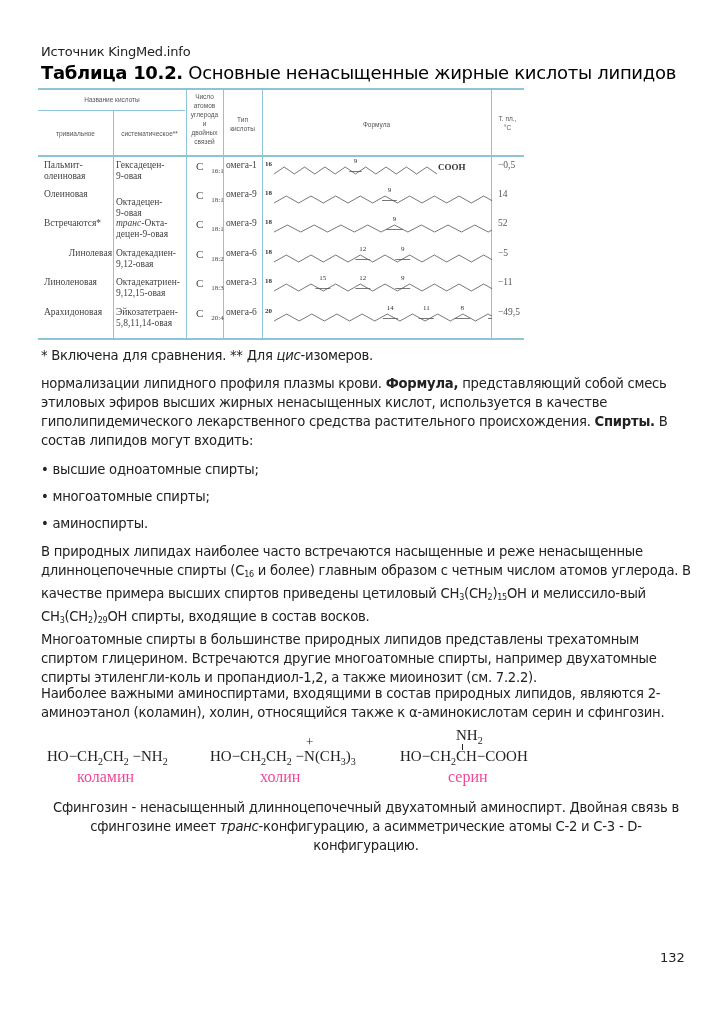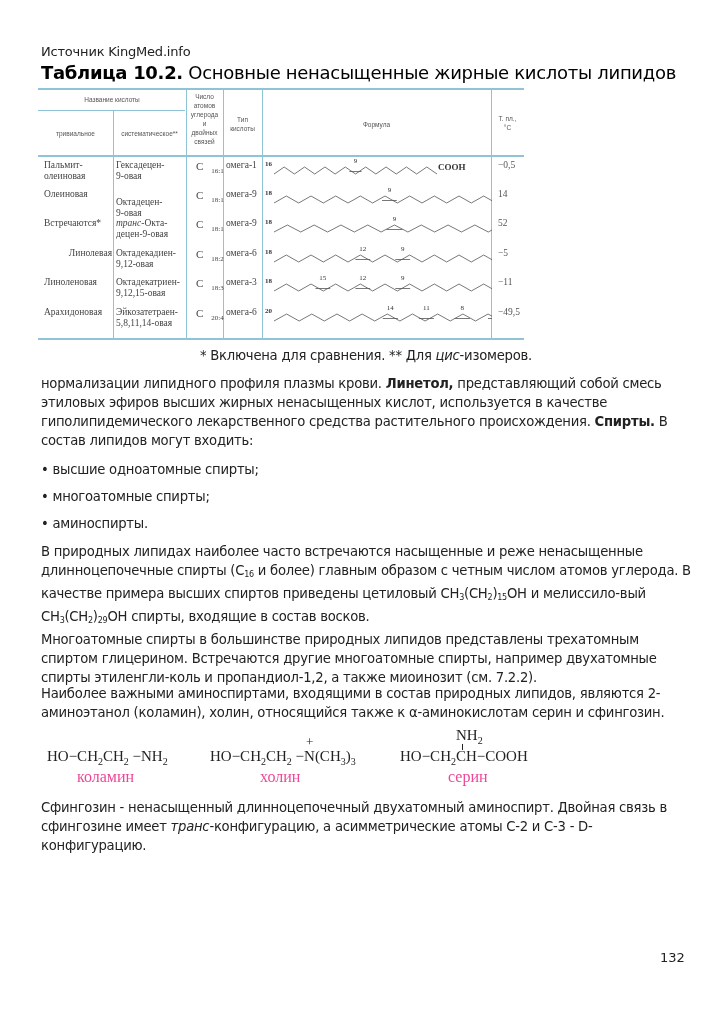--- a/index.html
+++ b/index.html
@@ -194,23 +194,23 @@
           <text x="198.36" y="9" font-size="7" font-family="Liberation Serif, serif" fill="#333" text-anchor="middle">8</text>
           <line x1="224.04545454545456" x2="239.15454545454548" y1="17.5" y2="17.5" stroke="#555" stroke-width="0.8"></line>
           <text x="231.60000000000002" y="9" font-size="7" font-family="Liberation Serif, serif" fill="#333" text-anchor="middle">5</text>
           <text x="288" y="16" font-size="9" font-family="Liberation Serif, serif" font-weight="bold" fill="#333">COOH</text>
         </svg>
         <div class="tm" style="left:460px; top:219px;">−49,5</div>
       </div>
     </div>
 </div>
 
-<div class="abs body-text" style="top:346px;text-align:center;"><span>* Включена для сравнения. ** Для </span><i>цис</i><span>-изомеров.</span></div>
-
-<div class="abs body-text" style="top:374px;"><span>нормализации липидного профиля плазмы крови. </span><b>Линетол,</b><span> представляющий собой смесь этиловых эфиров высших жирных ненасыщенных кислот, используется в качестве гиполипидемического лекарственного средства растительного происхождения. </span><b>Спирты.</b><span> В состав липидов могут входить:</span></div>
+<div class="abs body-text" style="top:346px;"><span>* Включена для сравнения. ** Для </span><i>цис</i><span>-изомеров.</span></div>
+
+<div class="abs body-text" style="top:374px;"><span>нормализации липидного профиля плазмы крови. </span><b>Формула,</b><span> представляющий собой смесь этиловых эфиров высших жирных ненасыщенных кислот, используется в качестве гиполипидемического лекарственного средства растительного происхождения. </span><b>Спирты.</b><span> В состав липидов могут входить:</span></div>
 
 <div class="abs body-text" style="top:460px;">• высшие одноатомные спирты;</div>
 <div class="abs body-text" style="top:487px;">• многоатомные спирты;</div>
 <div class="abs body-text" style="top:514px;">• аминоспирты.</div>
 
 <div class="abs body-text" style="top:542px;"><span>В природных липидах наиболее часто встречаются насыщенные и реже ненасыщенные длинноцепочечные спирты (C</span><span class="sub">16</span><span> и более) главным образом с четным числом атомов углерода. В качестве примера высших спиртов приведены цетиловый CH</span><span class="sub">3</span><span>(CH</span><span class="sub">2</span><span>)</span><span class="sub">15</span><span>OH и мелиссило-вый CH</span><span class="sub">3</span><span>(CH</span><span class="sub">2</span><span>)</span><span class="sub">29</span><span>OH спирты, входящие в состав восков.</span><br><span>Многоатомные спирты в большинстве природных липидов представлены трехатомным спиртом глицерином. Встречаются другие многоатомные спирты, например двухатомные спирты этиленгли-коль и пропандиол-1,2, а также миоинозит (см. 7.2.2).</span></div>
 
 <div class="abs body-text" style="top:684px;">Наиболее важными аминоспиртами, входящими в состав природных липидов, являются 2-аминоэтанол (коламин), холин, относящийся также к α-аминокислотам серин и сфингозин.</div>
 
 <div class="abs" style="left:47px; top:748px;">
@@ -223,15 +223,15 @@
   <div class="chemlabel" style="position:absolute; left:50px; top:20px;">холин</div>
 </div>
 
 <div class="abs" style="left:400px; top:748px;">
   <div class="chem" style="position:absolute; left:56px; top:-21px;"><span>NH</span><sub>2</sub></div>
   <div style="position:absolute; left:62px; top:-4px; width:1px; height:6px; background:#222;"></div>
   <div class="chem"><span>HO−CH</span><sub>2</sub><span>CH−COOH</span></div>
   <div class="chemlabel" style="position:absolute; left:48px; top:20px;">серин</div>
 </div>
 
-<div class="abs body-text" style="top:798px;"><span>Сфингозин - ненасыщенный длинноцепочечный двухатомный аминоспирт. Двойная связь в сфингозине имеет </span><i>транс</i><span>-конфигурацию, а асимметрические атомы C-2 и C-3 - D-конфигурацию.</span></div>
+<div class="abs body-text" style="top:798px;text-align:center;"><span>Сфингозин - ненасыщенный длинноцепочечный двухатомный аминоспирт. Двойная связь в сфингозине имеет </span><i>транс</i><span>-конфигурацию, а асимметрические атомы C-2 и C-3 - D-конфигурацию.</span></div>
 
 <div class="abs pagenum">132</div>
 
 </body></html>

